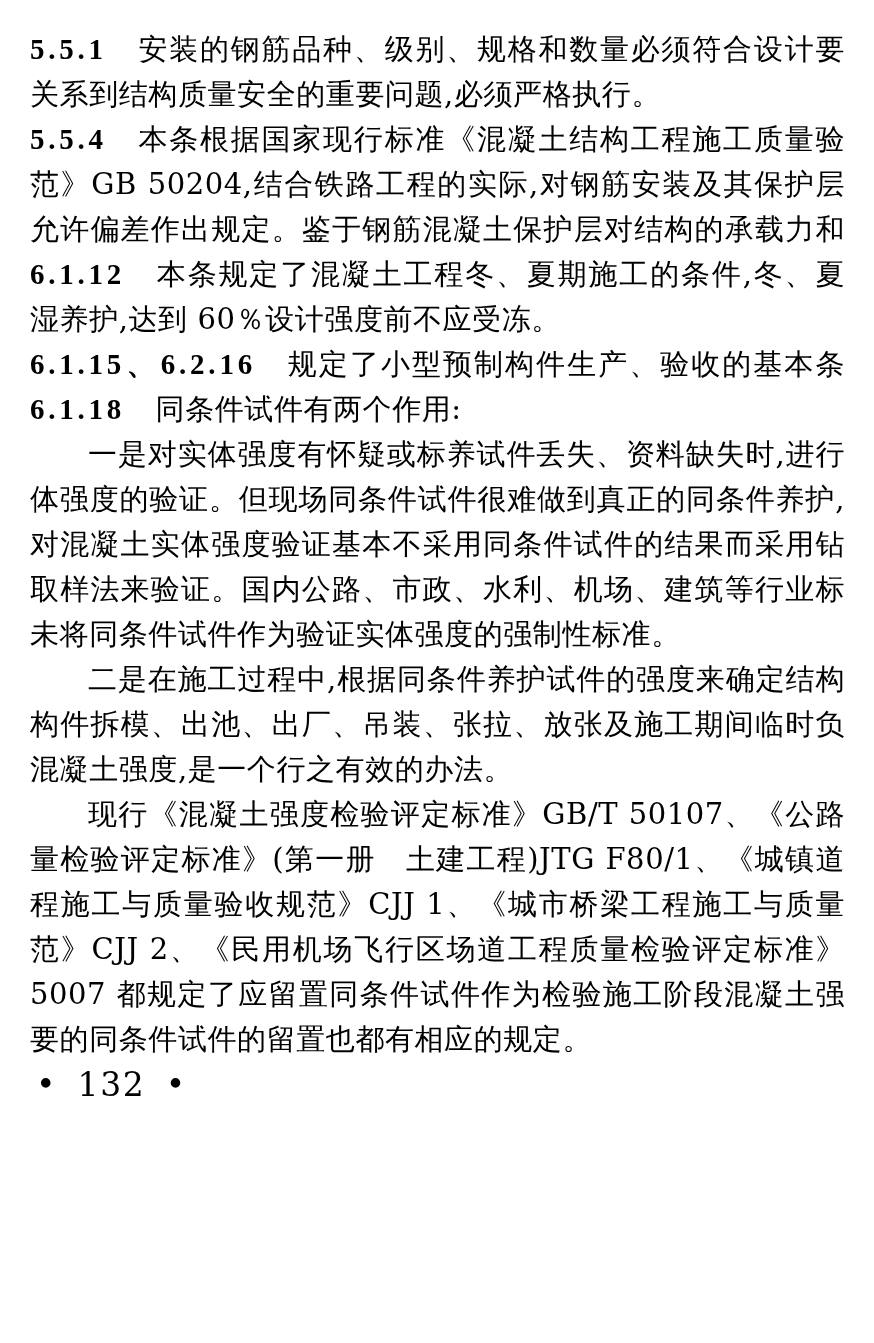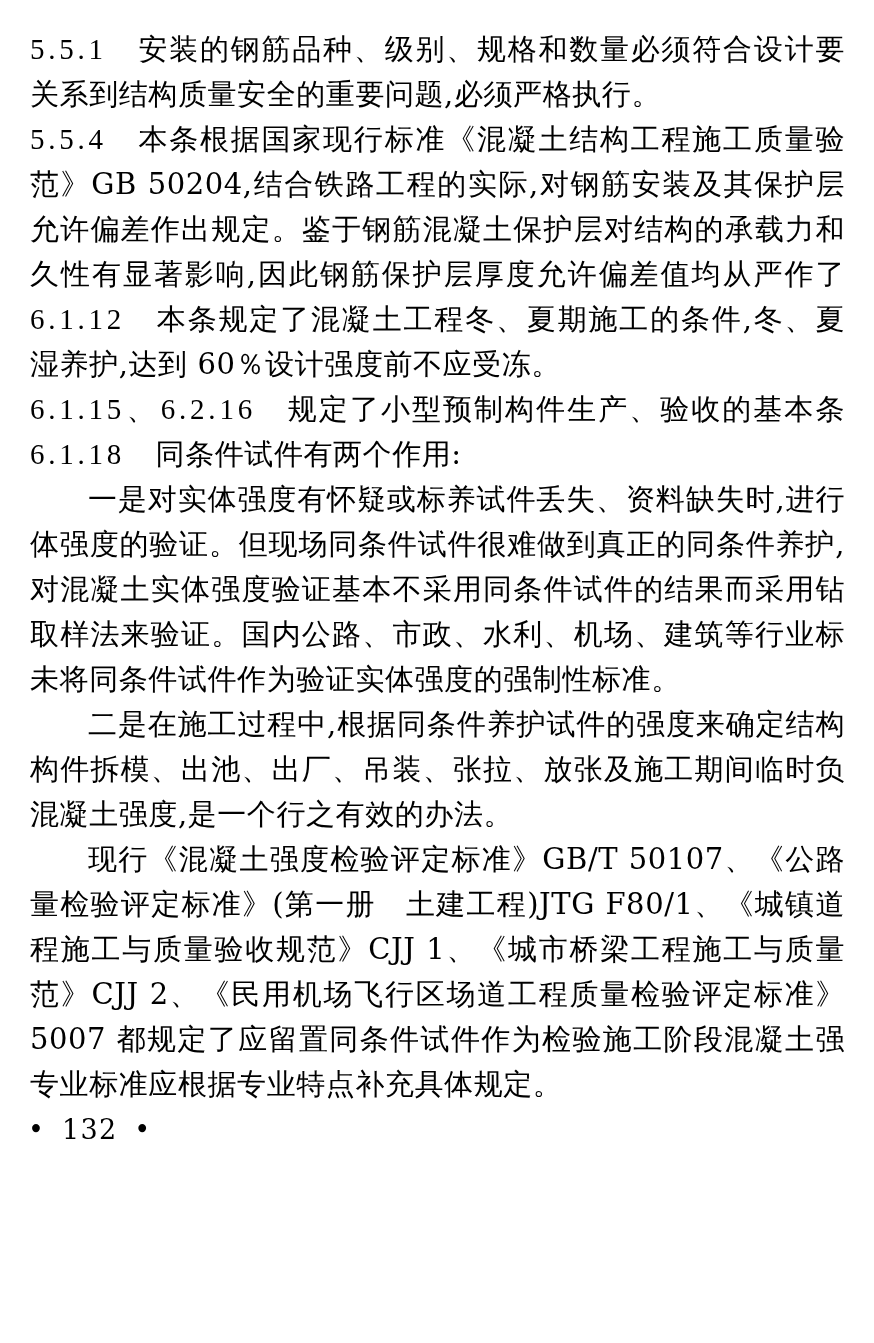--- a/index.html
+++ b/index.html
@@ -31,61 +31,60 @@
     letter-spacing: 0.02em;
   }
   .line.noj {
     text-align: center;
     text-align-last: left;
   }
   .line.indent {
     text-indent: 2em;
   }
   .secnum {
-    font-weight: normal;
+    font-weight: bold;
     font-family: "Liberation Serif", "DejaVu Serif", serif;
     letter-spacing: 0.13em;
     margin-right: 1.05em;
   }
   .footer {
     margin-top: 6px;
-    padding-left: 28px;
-    font-size: 27px;
+    padding-left: 36px;
+    font-size: 33px;
     line-height: 34px;
     letter-spacing: 0.05em;
     word-spacing: 0.25em;
     text-align: left;
   }
 </style>
 </head>
 <body>
 
 <div class="page">
   <div class="doc-body">
       <div class="line"><span class="secnum">5.5.1</span><span>安装的钢筋品种、级别、规格和数量必须符合设计要求,是</span></div>
       <div class="line noj"><span>关系到结构质量安全的重要问题,必须严格执行。</span></div>
       <div class="line"><span class="secnum">5.5.4</span><span>本条根据国家现行标准《混凝土结构工程施工质量验收规</span></div>
       <div class="line"><span>范》GB 50204,结合铁路工程的实际,对钢筋安装及其保护层厚度</span></div>
       <div class="line"><span>允许偏差作出规定。鉴于钢筋混凝土保护层对结构的承载力和耐</span></div>
-      <div class="line"><span>久性有显著影响,因此钢筋保护层厚度允许偏差值均从严作了</span></div>
       <div class="line"><span class="secnum">6.1.12</span><span>本条规定了混凝土工程冬、夏期施工的条件,冬、夏期施</span></div>
       <div class="line noj"><span>湿养护,达到 60％设计强度前不应受冻。</span></div>
       <div class="line"><span class="secnum">6.1.15、6.2.16</span><span>规定了小型预制构件生产、验收的基本条款,各</span></div>
       <div class="line noj"><span class="secnum">6.1.18</span><span>同条件试件有两个作用:</span></div>
       <div class="line indent"><span>一是对实体强度有怀疑或标养试件丢失、资料缺失时,进行实</span></div>
       <div class="line"><span>体强度的验证。但现场同条件试件很难做到真正的同条件养护,</span></div>
       <div class="line"><span>对混凝土实体强度验证基本不采用同条件试件的结果而采用钻芯</span></div>
       <div class="line"><span>取样法来验证。国内公路、市政、水利、机场、建筑等行业标准中均</span></div>
       <div class="line noj"><span>未将同条件试件作为验证实体强度的强制性标准。</span></div>
       <div class="line indent"><span>二是在施工过程中,根据同条件养护试件的强度来确定结构</span></div>
       <div class="line"><span>构件拆模、出池、出厂、吊装、张拉、放张及施工期间临时负荷时的</span></div>
       <div class="line noj"><span>混凝土强度,是一个行之有效的办法。</span></div>
       <div class="line indent"><span>现行《混凝土强度检验评定标准》GB/T 50107、《公路工程质</span></div>
       <div class="line"><span>量检验评定标准》(第一册　土建工程)JTG F80/1、《城镇道路工</span></div>
       <div class="line"><span>程施工与质量验收规范》CJJ 1、《城市桥梁工程施工与质量验收规</span></div>
       <div class="line"><span>范》CJJ 2、《民用机场飞行区场道工程质量检验评定标准》MH</span></div>
       <div class="line"><span>5007 都规定了应留置同条件试件作为检验施工阶段混凝土强度</span></div>
-      <div class="line noj"><span>专业标准应根据专业特点补充具体规定。</span></div>
+      <div class="line noj"><span>要的同条件试件的留置也都有相应的规定。</span></div>
     </div>
   <div class="footer">
     <span>• 132 •</span>
   </div>
 </div>
 
 </body></html>

